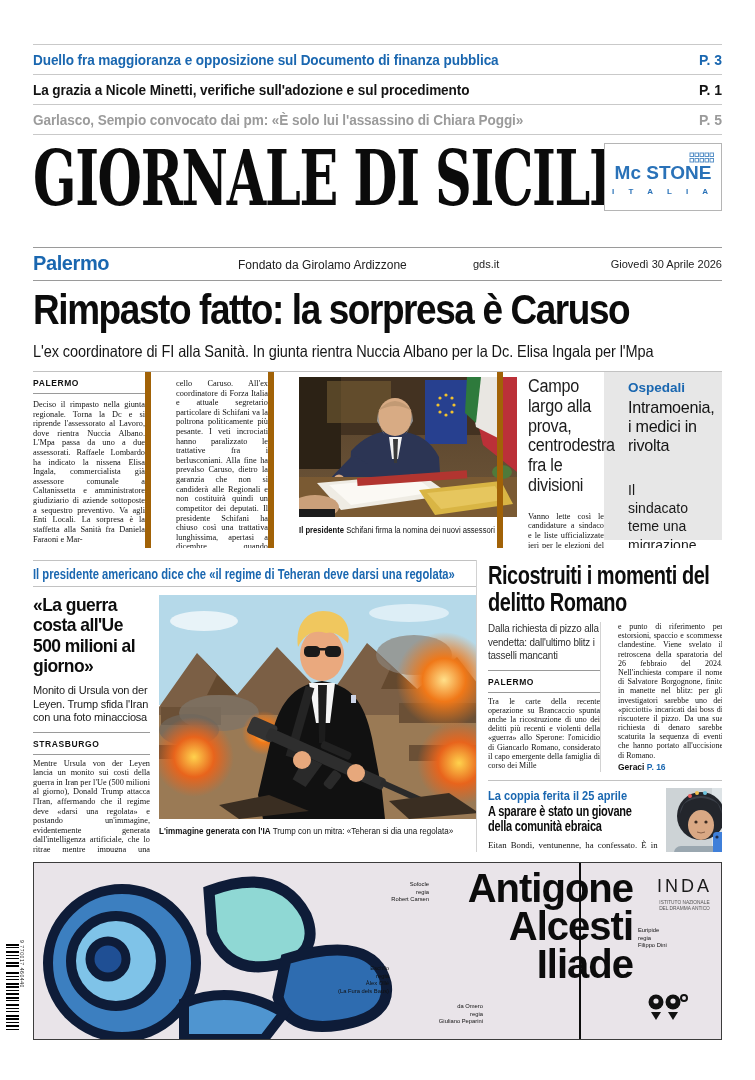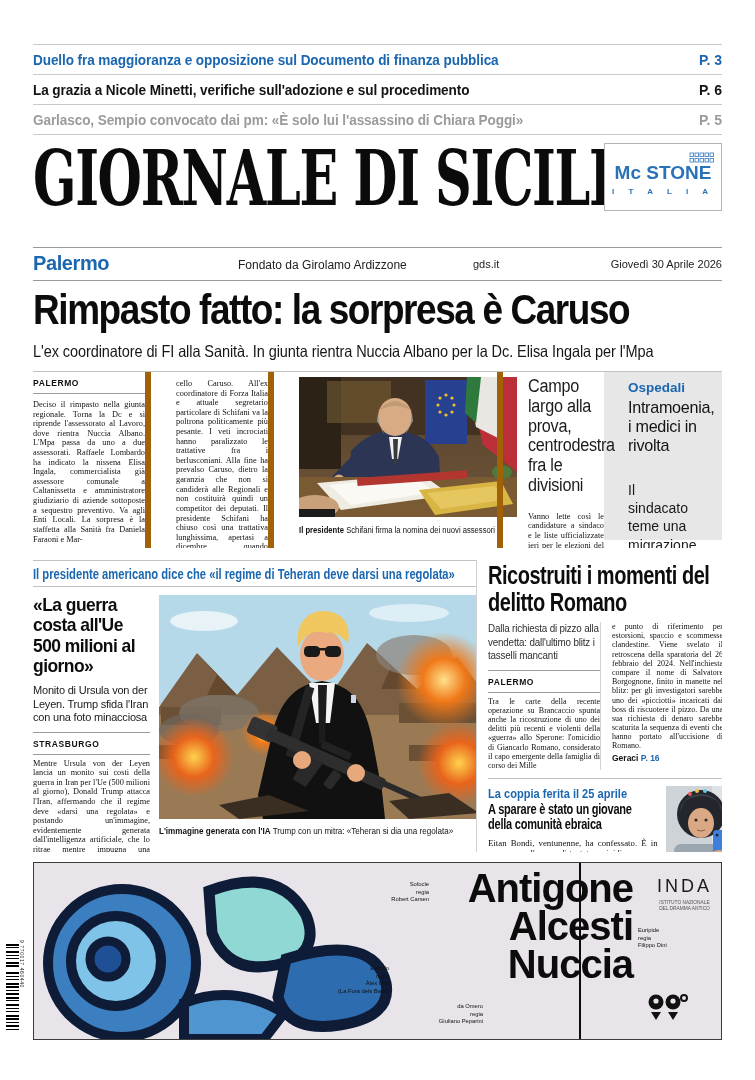--- a/index.html
+++ b/index.html
@@ -76,21 +76,21 @@
   .trump-photo{margin-left:9px;}
   .trump-caption{font-size:8.5px;margin-top:3px;margin-left:9px;white-space:nowrap;
                  transform:scaleX(0.95);transform-origin:left center;}
   .mid-right{border-left:1px solid #d2d2d2;padding-left:11px;overflow:hidden;}
   .rom-head{font-weight:800;font-size:25px;line-height:1.06;letter-spacing:-0.6px;color:#0d0d0d;
             margin-top:2px;transform:scaleX(0.8);transform-origin:left top;width:125%;}
   .rom-cols{display:grid;grid-template-columns:112px 123px;margin-top:7px;}
   .rom-sub{font-size:11.3px;line-height:1.2;color:#2e2e2e;letter-spacing:-0.2px;
            transform:scaleX(0.87);transform-origin:left top;width:115%;}
   .rom-kicker{margin-top:7px;}
-  .rom-c2{border-left:1px solid #d2d2d2;padding-left:11px;}
+  .rom-c2{border-left:1px solid #d2d2d2;padding-left:17px;}
   .rom-body{font-size:8px;line-height:1.15;}
   .coppia{border-top:1px solid #c2c2c2;margin-top:8px;padding-top:7px;display:grid;
           grid-template-columns:1fr 75px;column-gap:8px;}
   .cop-kicker{color:#1a67b0;font-weight:700;font-size:13.5px;white-space:nowrap;
               transform:scaleX(0.82);transform-origin:left center;}
   .cop-head{font-weight:800;font-size:13.8px;line-height:1.08;letter-spacing:-0.3px;color:#0d0d0d;
             transform:scaleX(0.8);transform-origin:left top;width:125%;margin-top:2px;}
   .cop-body{font-family:"Liberation Serif",serif;font-size:8.8px;line-height:1.2;text-align:justify;margin-top:5px;}
   
   .ad{position:relative;height:178px;border:1px solid #3c3c3c;background:#e9e4e9;margin-top:10px;
@@ -125,21 +125,21 @@
 <div class="page">
   <div class="inner">
 
     <div class="teasers">
       <div class="teaser-row">
         <span class="t-text t-blue">Duello fra maggioranza e opposizione sul Documento di finanza pubblica</span>
         <span class="t-page t-blue">P. 3</span>
       </div>
       <div class="teaser-row">
         <span class="t-text t-black">La grazia a Nicole Minetti, verifiche sull'adozione e sul procedimento</span>
-        <span class="t-page t-black">P. 6</span>
+        <span class="t-page t-black">P. 1</span>
       </div>
       <div class="teaser-row">
         <span class="t-text t-gray">Garlasco, Sempio convocato dai pm: «È solo lui l'assassino di Chiara Poggi»</span>
         <span class="t-page t-gray">P. 5</span>
       </div>
     </div>
 
     <div class="masthead">
       <div class="nameplate">GIORNALE DI SICILIA</div>
       <div class="mcstone">
@@ -362,21 +362,21 @@
         <circle cx="82" cy="98" r="45" fill="#7fc3e8" stroke="#0e1c38" stroke-width="10"></circle>
         <circle cx="74" cy="96" r="18" fill="#1f4f94" stroke="#0e1c38" stroke-width="9"></circle>
         <path d="M 175 28 Q 245 2 272 52 Q 288 92 242 102 Q 194 112 178 70 Z" fill="#8fd8d4" stroke="#0e1c38" stroke-width="11"></path>
         <path d="M 252 96 Q 340 70 352 120 Q 358 154 306 162 Q 254 170 244 134 Z" fill="#2e6cb0" stroke="#0e1c38" stroke-width="11"></path>
         <path d="M 150 140 Q 200 120 250 150 L 230 176 L 150 176 Z" fill="#4f95d0" stroke="#0e1c38" stroke-width="10"></path>
       </svg>
       <div class="ad-vline"></div>
       <div class="ad-titles">
         <div>Antigone</div>
         <div>Alcesti</div>
-        <div>Nuccia</div>
+        <div>Iliade</div>
       </div>
       <div class="ad-credit cr0">Sofocle
 regia
 Robert Carsen</div>
       <div class="ad-credit cr1">Euripide
 regia
 Filippo Dini</div>
       <div class="ad-credit cr2">Eschilo
 regia
 Àlex Ollé

